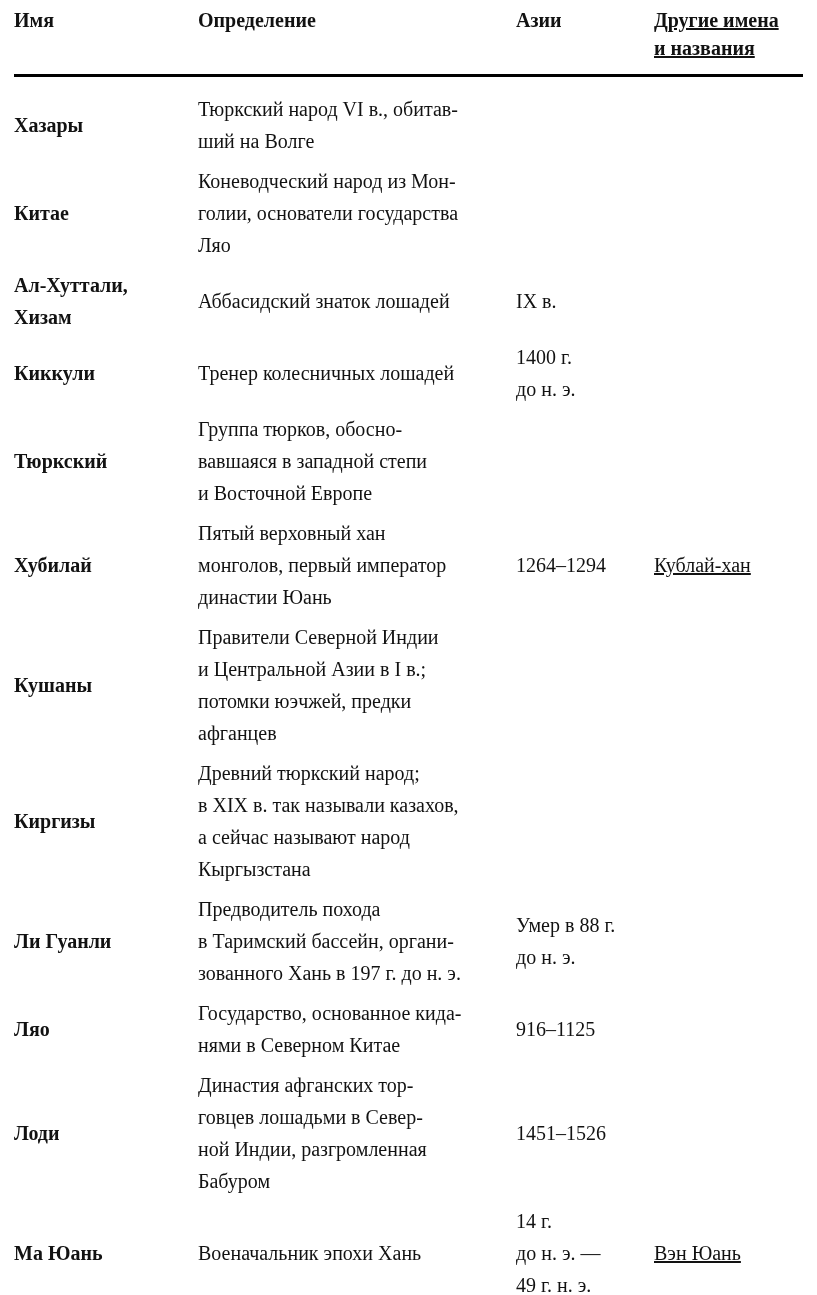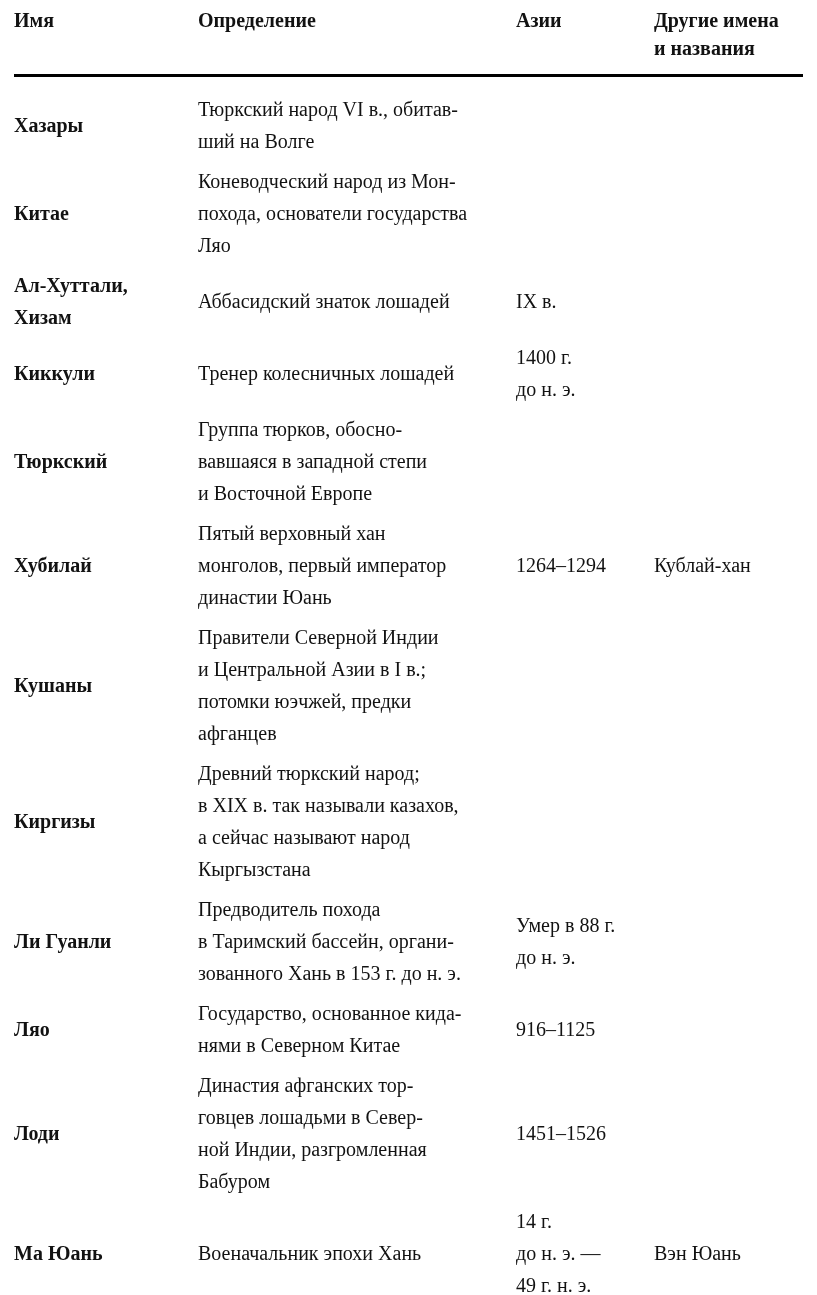--- a/index.html
+++ b/index.html
@@ -43,21 +43,21 @@
     font-size: 20px;
     line-height: 32px;
     padding-right: 10px;
   }
   .header-row .cell {
     line-height: 28px;
   }
   .col-name  { width: 184px; }
   .col-def   { width: 318px; }
   .col-dates { width: 138px; }
-  .col-other { width: 149px; padding-right: 0; }
+  .col-other { width: 149px; padding-right: 0; text-decoration: underline; }
   .name-cell { font-weight: bold; }
 </style>
 </head>
 <body>
 
 <div class="page">
   <div class="tbl">
 
     <div class="header-row">
       <div class="cell col-name">Имя</div>
@@ -71,21 +71,21 @@
       <div class="cell col-name name-cell">Хазары</div>
       <div class="cell col-def">Тюркский народ VI в., обитав-
 ший на Волге</div>
       <div class="cell col-dates"></div>
       <div class="cell col-other"></div>
     </div>
 
     <div class="row">
       <div class="cell col-name name-cell">Китае</div>
       <div class="cell col-def">Коневодческий народ из Мон-
-похода, основатели государства
+голии, основатели государства
 Ляо</div>
       <div class="cell col-dates"></div>
       <div class="cell col-other"></div>
     </div>
 
     <div class="row">
       <div class="cell col-name name-cell">Ал-Хуттали,
 Хизам</div>
       <div class="cell col-def">Аббасидский знаток лошадей</div>
       <div class="cell col-dates">IX в.</div>
@@ -135,21 +135,21 @@
 а сейчас называют народ
 Кыргызстана</div>
       <div class="cell col-dates"></div>
       <div class="cell col-other"></div>
     </div>
 
     <div class="row">
       <div class="cell col-name name-cell">Ли Гуанли</div>
       <div class="cell col-def">Предводитель похода
 в Таримский бассейн, органи-
-зованного Хань в 153 г. до н. э.</div>
+зованного Хань в 197 г. до н. э.</div>
       <div class="cell col-dates">Умер в 88 г.
 до н. э.</div>
       <div class="cell col-other"></div>
     </div>
 
     <div class="row">
       <div class="cell col-name name-cell">Ляо</div>
       <div class="cell col-def">Государство, основанное кида-
 нями в Северном Китае</div>
       <div class="cell col-dates">916–1125</div>

